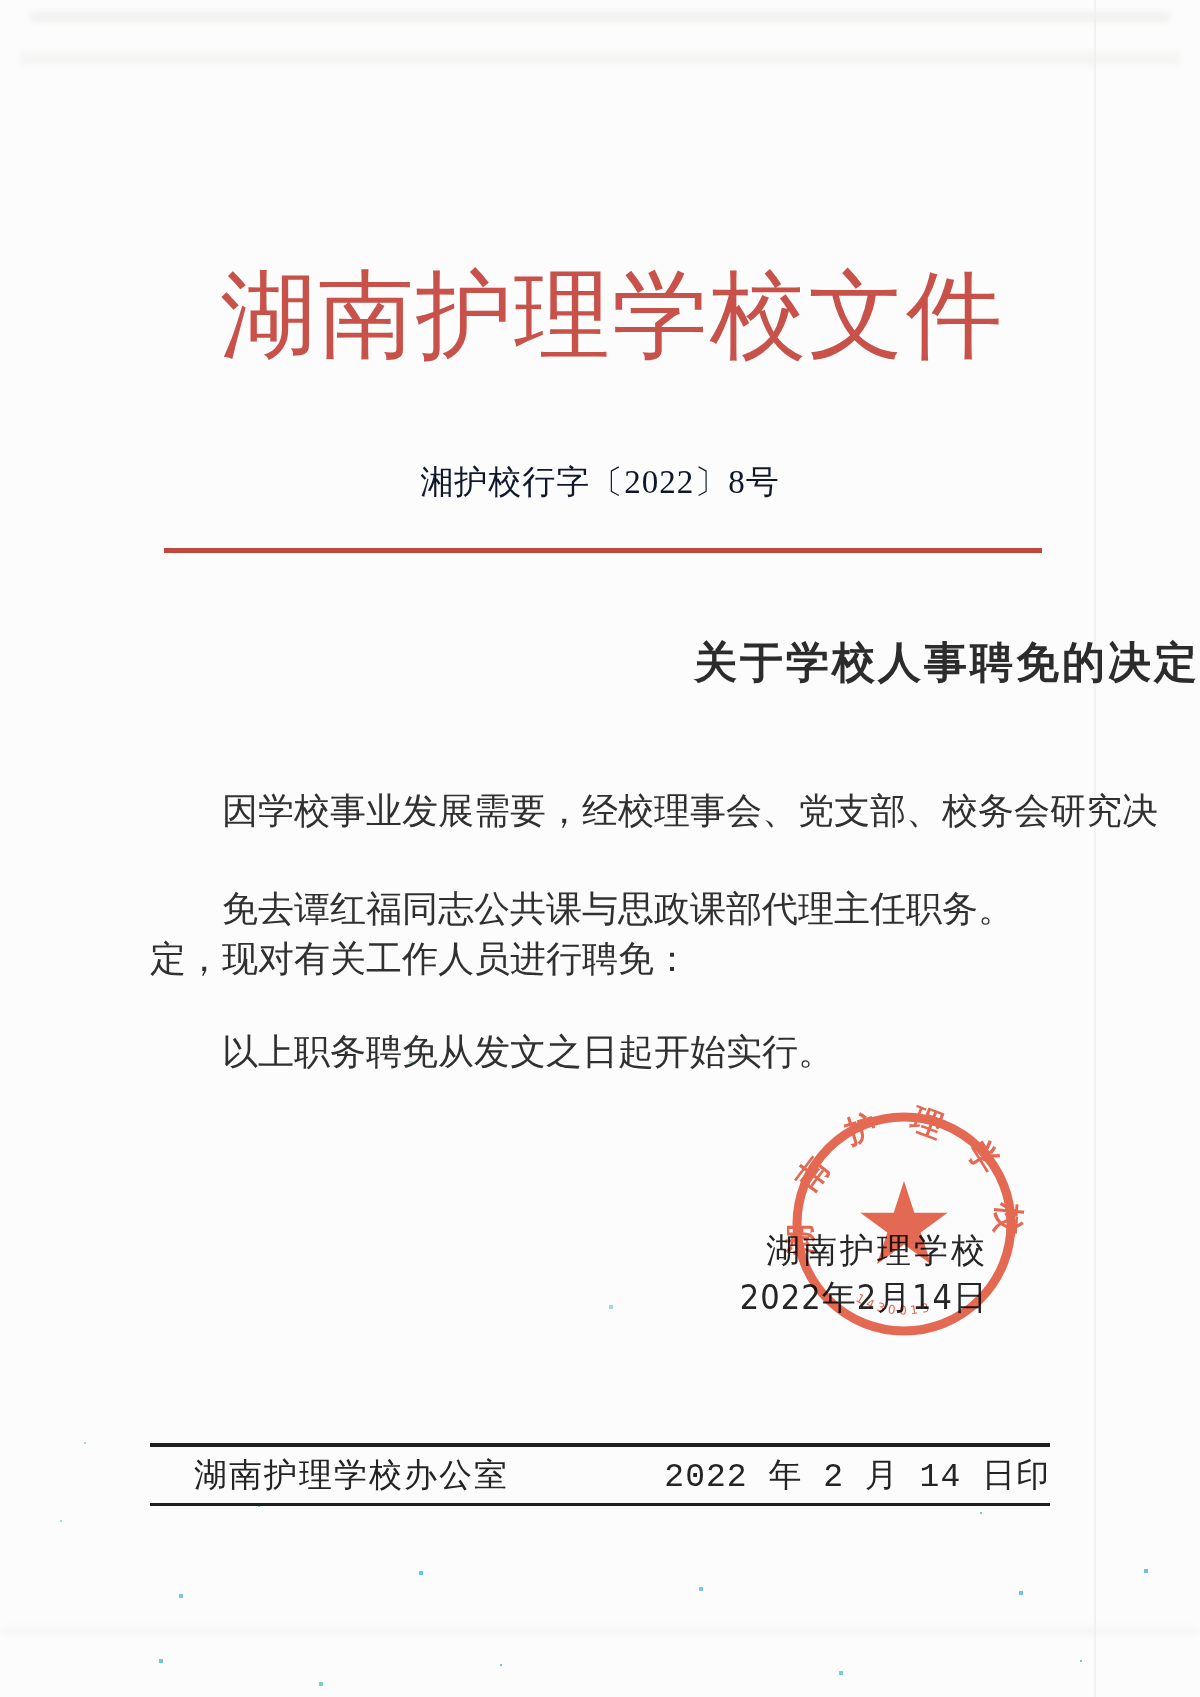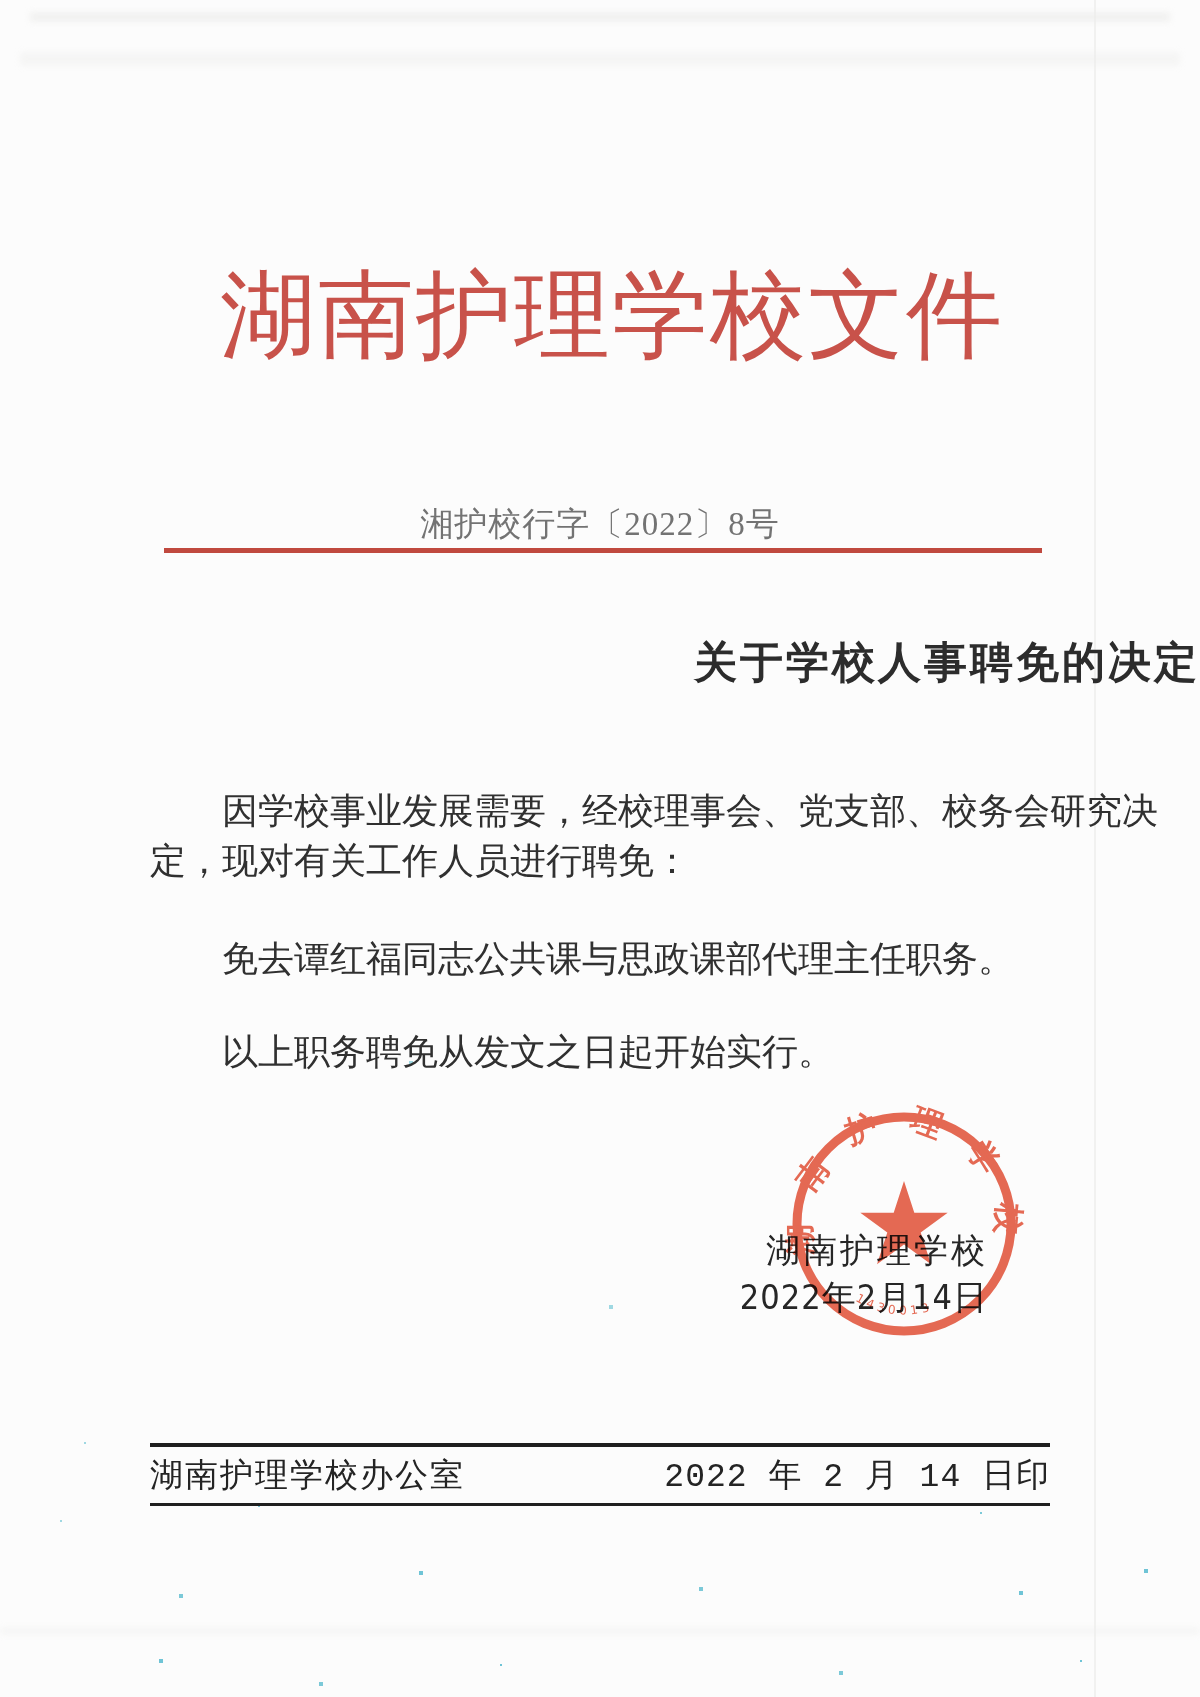--- a/index.html
+++ b/index.html
@@ -33,21 +33,21 @@
 
   .doc-title{
     position:absolute;top:246px;left:0;width:100%;
     text-align:center;
     font-size:96px;font-weight:normal;letter-spacing:2px;
     line-height:140px;
     padding-left:12px;
   }
   .doc-number{
     position:absolute;top:460px;left:0;width:100%;
-    text-align:center;font-size:33px;letter-spacing:1px;color:#737373;margin-top:42px;
+    text-align:center;font-size:33px;letter-spacing:1px;color:#0f172a;
   }
   .red-rule{
     position:absolute;top:548px;left:164px;width:878px;height:5px;
   }
   .doc-heading{
     position:absolute;top:634px;left:0;width:100%;
     text-align:right;font-size:43px;font-weight:bold;letter-spacing:3px;color:#2c2c2c;
   }
   .doc-body{
     position:absolute;top:786px;left:150px;width:900px;
@@ -68,21 +68,21 @@
 
   .seal{
     position:absolute;left:783px;top:1103px;width:242px;height:242px;
     z-index:3;mix-blend-mode:multiply;opacity:.88;
   }
 
   .footer{position:absolute;left:150px;top:1443px;width:900px;z-index:1;}
   .footer .rule-top{height:4px;background:#1f1f1f;}
   .footer .row{
     display:flex;justify-content:space-between;align-items:center;
-    height:56px;font-size:33px;color:#242424;
+    height:56px;font-size:33px;color:#242424;margin-left:44px;
   }
   .footer .office{letter-spacing:2px;}
   .footer .printed{font-family:Liberation Mono, monospace;font-stretch:condensed;letter-spacing:1px;}
   .footer .rule-bottom{height:3px;background:#1f1f1f;}
 </style>
 </head>
 <body>
 
 <div class="page">
 
@@ -95,22 +95,22 @@
   <div class="doc-title" id="docTitle" style="color: rgb(200, 82, 74);">湖南护理学校文件</div>
 
   <div class="doc-number">湘护校行字〔2022〕8号</div>
 
   <div class="red-rule" id="redRule" style="background: rgb(192, 73, 63);"></div>
 
   <div class="doc-heading">关于学校人事聘免的决定</div>
 
   <div class="doc-body">
     <div class="line indent">因学校事业发展需要，经校理事会、党支部、校务会研究决</div>
+    <div class="line indent gap-before">免去谭红福同志公共课与思政课部代理主任职务。</div>
     <div class="line">定，现对有关工作人员进行聘免：</div>
-    <div class="line indent gap-before">免去谭红福同志公共课与思政课部代理主任职务。</div>
     <div class="line indent gap-before-sm">以上职务聘免从发文之日起开始实行。</div>
   </div>
 
   <div class="signature">
     <div class="org">湖南护理学校</div>
     <div class="date">2022年2月14日</div>
   </div>
 
   <svg class="seal" viewBox="-121 -121 242 242" xmlns="http://www.w3.org/2000/svg">
     <circle cx="0" cy="0" r="107" fill="none" stroke="#e4553c" stroke-width="9"></circle>

